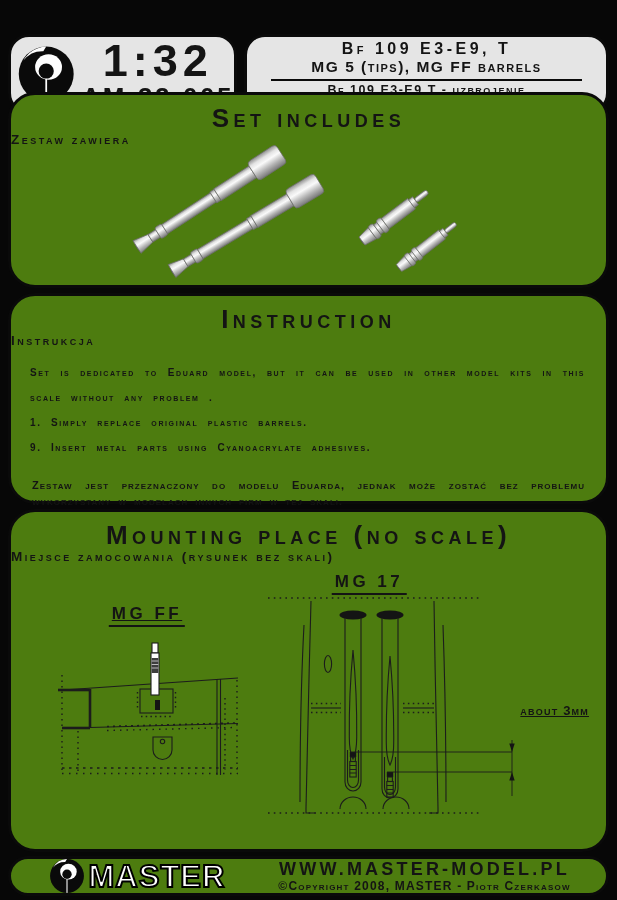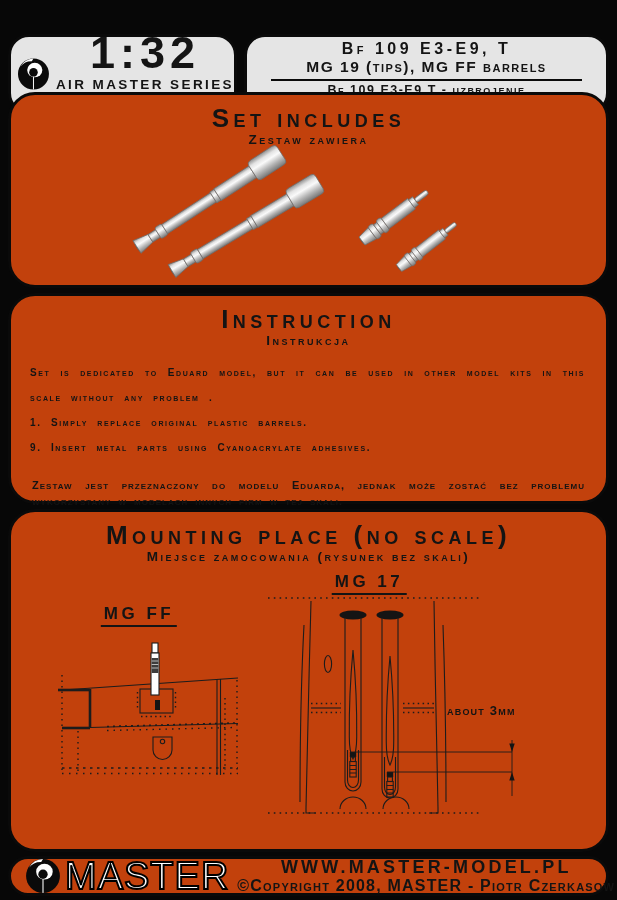--- a/index.html
+++ b/index.html
@@ -6,21 +6,21 @@
   html,body { width:617px; height:900px; }
   body {
     background:#070707;
     font-family:"Liberation Sans", sans-serif;
     color:#141414;
     position:relative;
     overflow:hidden;
   }
   .panel {
     position:absolute; left:8px; right:8px;
-    background:#c2410c;
+    background:#4d7c0f;
     border:3px solid #0a0a0a;
     border-radius:27px;
   }
   
   .hbox {
     position:absolute; top:6px; height:80px;
     background:#e5e5e5; border:3px solid #0a0a0a; border-radius:21px;
     display:flex; align-items:center; justify-content:flex-start;margin-top:28px;
   }
   .hbox.hleft { left:8px; width:229px; gap:6px; padding-left:6px; }
@@ -29,54 +29,54 @@
   .scale-num { font-size:45px; font-weight:bold; letter-spacing:5px; }
   .series-txt { font-size:13.5px; font-weight:bold; letter-spacing:2.4px; margin-top:3px; white-space:nowrap; }
   .code-txt { font-size:26px; font-weight:bold; letter-spacing:2.5px; margin-top:1px; white-space:nowrap; }
   .ptitle { font-size:16px; font-weight:bold; font-variant:small-caps; letter-spacing:3.5px; line-height:1.05; white-space:nowrap; }
   .psub1 { font-size:15.5px; font-weight:bold; letter-spacing:3px; line-height:1.15; white-space:nowrap; }
   .psub2 { font-size:15.5px; font-weight:bold; font-variant:small-caps; letter-spacing:1.5px; line-height:1.2; white-space:nowrap; }
   .hsep { width:92%; border-top:2px solid #0a0a0a; margin:3px 0 2px 0; }
   .pspec { font-size:12.5px; font-weight:bold; font-variant:small-caps; letter-spacing:1.5px; white-space:nowrap; }
   
   .sec-title { text-align:center; font-weight:bold; font-variant:small-caps; font-size:26px; letter-spacing:4.5px; line-height:1.08; margin-top:9px; }
-  .sec-sub   { text-align:center; font-weight:bold; font-variant:small-caps; font-size:13.5px; letter-spacing:2.5px; line-height:1.15; }
+  .sec-sub   { text-align:left; font-weight:bold; font-variant:small-caps; font-size:13.5px; letter-spacing:2.5px; line-height:1.15; }
   
   #sec-includes { top:92px;  height:196px; }
   #sec-instruction { top:293px; height:211px; }
   #sec-mounting { top:509px; height:343px; }
   #footer { top:856px; height:40px; display:flex; align-items:center; padding:0 14px; gap:8px; }
   .fillsvg { position:absolute; left:0; top:0; }
   
   .instr-en { margin:11px 21px 0 19px; font-weight:bold; font-variant:small-caps; font-size:10px; letter-spacing:1.6px; word-spacing:5px; line-height:25px; }
   .instr-en .just { text-align:justify; }
   .instr-pl { margin:17px 21px 0 21px; font-weight:bold; font-variant:small-caps; font-size:11px; letter-spacing:1px; word-spacing:3px; line-height:16.5px; }
   .instr-pl .just { text-align:justify; }
   
   .drawarea { position:absolute; inset:0; }
   .gun-label {
     position:absolute; transform:translateX(-50%);
     font-size:17px; font-weight:bold; letter-spacing:3.5px;
     border-bottom:2.2px solid #141414; padding:0 3px 1px 3px; white-space:nowrap;
   }
   .disp-note {
     position:absolute; left:436px; top:191px; width:142px;
-    text-align:left; font-weight:bold; font-variant:small-caps;
-    font-size:13px; letter-spacing:1.2px; line-height:1.3; white-space:nowrap;
+    text-align:right; font-weight:bold; font-variant:small-caps;
+    font-size:13px; letter-spacing:1.2px; line-height:1.3; white-space:nowrap;text-decoration:underline;
   }
   
   .brand-wrap { display:flex; align-items:center; gap:4px; width:224px; justify-content:center; }
   .brand-text {
-    font-size:38px; font-weight:normal; letter-spacing:1px;
+    font-size:31px; font-weight:bold; letter-spacing:1px;
     color:#fff; -webkit-text-stroke:2px #000;
     white-space:nowrap; line-height:1;
   }
   .foot-text { flex:1; display:flex; flex-direction:column; align-items:center; line-height:1.05; }
   .foot-url { font-size:18px; font-weight:bold; letter-spacing:3.2px; white-space:nowrap; }
-  .foot-copy { font-size:16px; font-weight:bold; font-variant:small-caps; letter-spacing:1.2px; white-space:nowrap; margin-top:1px; }
+  .foot-copy { font-size:12px; font-weight:bold; font-variant:small-caps; letter-spacing:1.2px; white-space:nowrap; margin-top:1px; }
   .foot-made { font-size:12px; font-weight:bold; font-variant:small-caps; letter-spacing:2px; white-space:nowrap; }
   .hiddefs { position:absolute; width:0; height:0; overflow:hidden; }
 </style>
 </head>
 <body>
 
 <svg class="hiddefs" aria-hidden="true">
   <defs>
     <g id="logoMark">
       <circle cx="50" cy="50" r="47" fill="#0a0a0a"></circle>
@@ -122,27 +122,26 @@
   </defs>
 </svg>
 
 <div>
   <div class="hbox hleft">
     <svg viewBox="0 0 100 100" width="62" height="62">
         <use href="#logoMark"></use>
       </svg>
     <div class="hcol">
       <div class="scale-num">1:32</div>
-      <div class="series-txt">AIR MASTER SERIES</div>
       <div class="code-txt">AM-32-005</div>
     </div>
   </div>
   <div class="hbox hright">
     <div class="ptitle">Bf 109 E3-E9, T</div>
-    <div class="psub2">MG 19 (tips), MG FF barrels</div>
+    <div class="psub2">MG 5 (tips), MG FF barrels</div>
     <div class="hsep"></div>
     <div class="pspec">Bf 109 E3-E9,T - uzbrojenie</div>
   </div>
 </div>
 
 <div class="panel" id="sec-includes">
   <div class="sec-title">Set includes</div>
   <div class="sec-sub">Zestaw zawiera</div>
   <svg class="fillsvg" width="595" height="190" viewBox="0 0 595 190">
     <g>
@@ -248,21 +247,21 @@
         <path d="M372,297 A13,12 0 0 1 398,297"></path>
         <path d="M257,301 L469,301" stroke-dasharray="1.6 4.2" stroke-width="1.5"></path>
 
         <path d="M339,240 L501,240" stroke-width="0.9"></path>
         <path d="M376,260 L501,260" stroke-width="0.9"></path>
         <path d="M501,228 L501,284" stroke-width="0.9"></path>
         <polygon points="498.3,231.5 503.7,231.5 501,240" fill="#141414" stroke="none"></polygon>
         <polygon points="498.3,268.5 503.7,268.5 501,260" fill="#141414" stroke="none"></polygon>
       </g>
     </svg>
-    <div class="gun-label" style="left:128px; top:92px;">MG FF</div>
+    <div class="gun-label" style="left:136px; top:92px;text-decoration:underline;">MG FF</div>
     <div class="gun-label" style="left:358px; top:60px;">MG 17</div>
     <div class="disp-note">
       <div>about 3mm</div>
     </div>
   </div>
 </div>
 
 <div class="panel" id="footer">
   <div class="brand-wrap">
     <svg viewBox="0 0 100 100" width="36" height="36">

